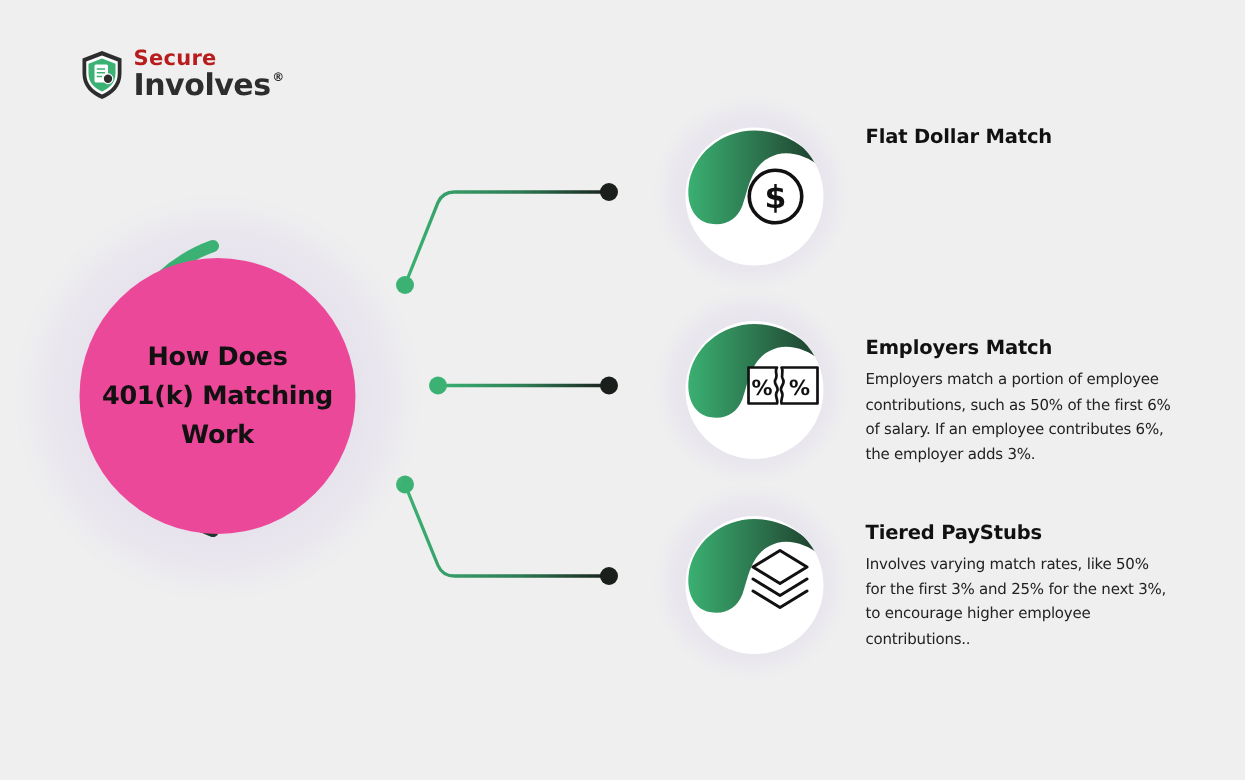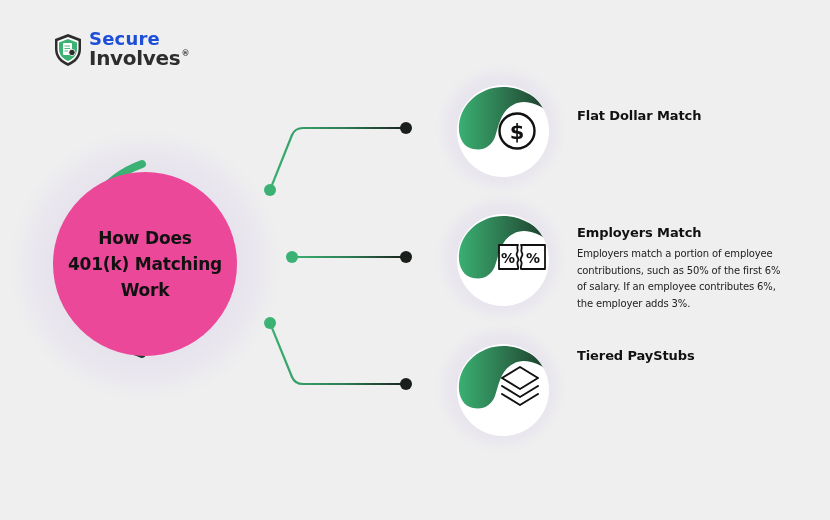--- a/index.html
+++ b/index.html
@@ -2,21 +2,21 @@
 <html><head>
   <meta charset="utf-8">
   <style>
     * { margin: 0; padding: 0; box-sizing: border-box; }
     html, body { width: 830px; height: 520px; overflow: hidden; }
     body { background: #efefef; font-family: "DejaVu Sans", sans-serif; position: relative; color: #111; }
 
     .logo { position: absolute; left: 53px; top: 32px; height: 36px; display: flex; align-items: center; }
     .logo svg { display: block; }
     .logo-text { margin-left: 6px; line-height: 1; }
-    .logo-top { color: #1d4ed8; font-size: 18px; font-weight: 600; letter-spacing: 0.2px; display: block; margin-top: -2px; }
+    .logo-top { color: #b91c1c; font-size: 14px; font-weight: 600; letter-spacing: 0.2px; display: block; margin-top: -2px; }
     .logo-bottom { color: #2d2d2d; font-size: 20px; font-weight: 700; display: block; margin-top: 0px; letter-spacing: -0.3px; }
     .logo-bottom sup { font-size: 8px; vertical-align: top; margin-left: 1px; position: relative; top: 2px; }
 
     .connectors { position: absolute; left: 0; top: 0; }
 
     .center-glow { position: absolute; left: 10px; top: 130px; width: 270px; height: 270px; border-radius: 50%;
       background: radial-gradient(circle, rgba(200,190,225,0.55) 0%, rgba(220,212,235,0.35) 55%, rgba(239,239,239,0) 72%); }
     .center-circle { position: absolute; left: 53px; top: 172px; width: 184px; height: 184px; border-radius: 50%; background: #ec4899;
       display: flex; align-items: center; justify-content: center; text-align: center; }
     .center-title { font-size: 17px; font-weight: 700; line-height: 26px; color: #111; width: 160px; letter-spacing: -0.2px; }
@@ -106,21 +106,21 @@
           <stop offset="1" stop-color="#1c3a2a"></stop>
       </linearGradient>
     </defs>
     <path d="M2 40 C4 18 24 2 46 2 C62 2 80 10 90 26 C80 18 66 14 56 20 C44 26 42 40 38 52 C34 62 26 66 16 64 C6 62 1 52 2 40 Z" fill="url(#sw1)"></path>
   </svg>
 </div>
 <svg class="item-icon" width="40" height="40" viewBox="0 0 40 40" style="left:497px;top:111px;">
   <circle cx="20" cy="20" r="17.5" fill="#fff" stroke="#111" stroke-width="2.4"></circle>
   <text x="20" y="27.5" text-anchor="middle" font-family="DejaVu Sans, sans-serif" font-size="21" font-weight="700" fill="#111">$</text>
 </svg>
-<div class="item-text" style="top:108px;">
+<div class="item-text" style="top:84px;">
   <div class="item-title">Flat Dollar Match</div>
 </div>
 
 <div class="item-glow" style="left:436px;top:193px;"></div>
 <div class="item-circle" style="left:457px;top:214px;">
   <svg width="92" height="92" viewBox="0 0 92 92">
     <defs>
       <linearGradient id="sw2" x1="0" y1="0" x2="92" y2="0" gradientUnits="userSpaceOnUse">
         <stop offset="0" stop-color="#3bb273"></stop>
           <stop offset="0.6" stop-color="#2a6b48"></stop>
@@ -157,13 +157,17 @@
     <path d="M2 40 C4 18 24 2 46 2 C62 2 80 10 90 26 C80 18 66 14 56 20 C44 26 42 40 38 52 C34 62 26 66 16 64 C6 62 1 52 2 40 Z" fill="url(#sw3)"></path>
   </svg>
 </div>
 <svg class="item-icon" width="44" height="46" viewBox="0 0 44 46" style="left:498px;top:364px;">
   <path d="M4 30 L22 41 L40 30" fill="none" stroke="#111" stroke-width="2" stroke-linejoin="round" stroke-linecap="round"></path>
   <path d="M4 22 L22 33 L40 22" fill="none" stroke="#111" stroke-width="2" stroke-linejoin="round" stroke-linecap="round"></path>
   <path d="M22 3 L40 14 L22 25 L4 14 Z" fill="#fff" stroke="#111" stroke-width="2" stroke-linejoin="round"></path>
 </svg>
 <div class="item-text" style="top:348px;">
   <div class="item-title">Tiered PayStubs</div>
+  <div class="item-desc">Involves varying match rates, like 50%
+for the first 3% and 25% for the next 3%,
+to encourage higher employee
+contributions..</div>
 </div>
 
 </body></html>

